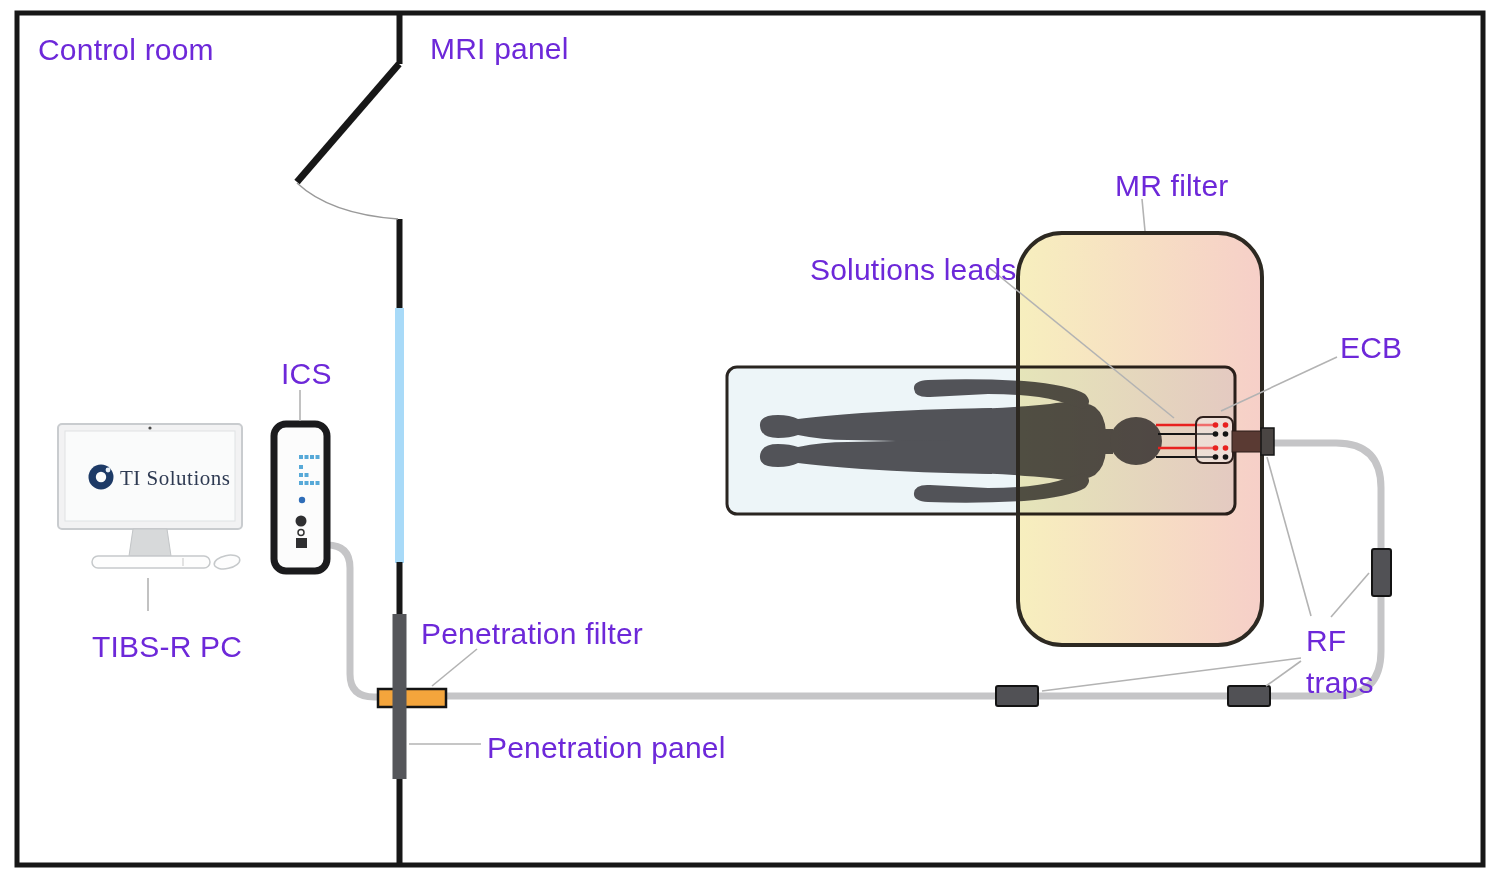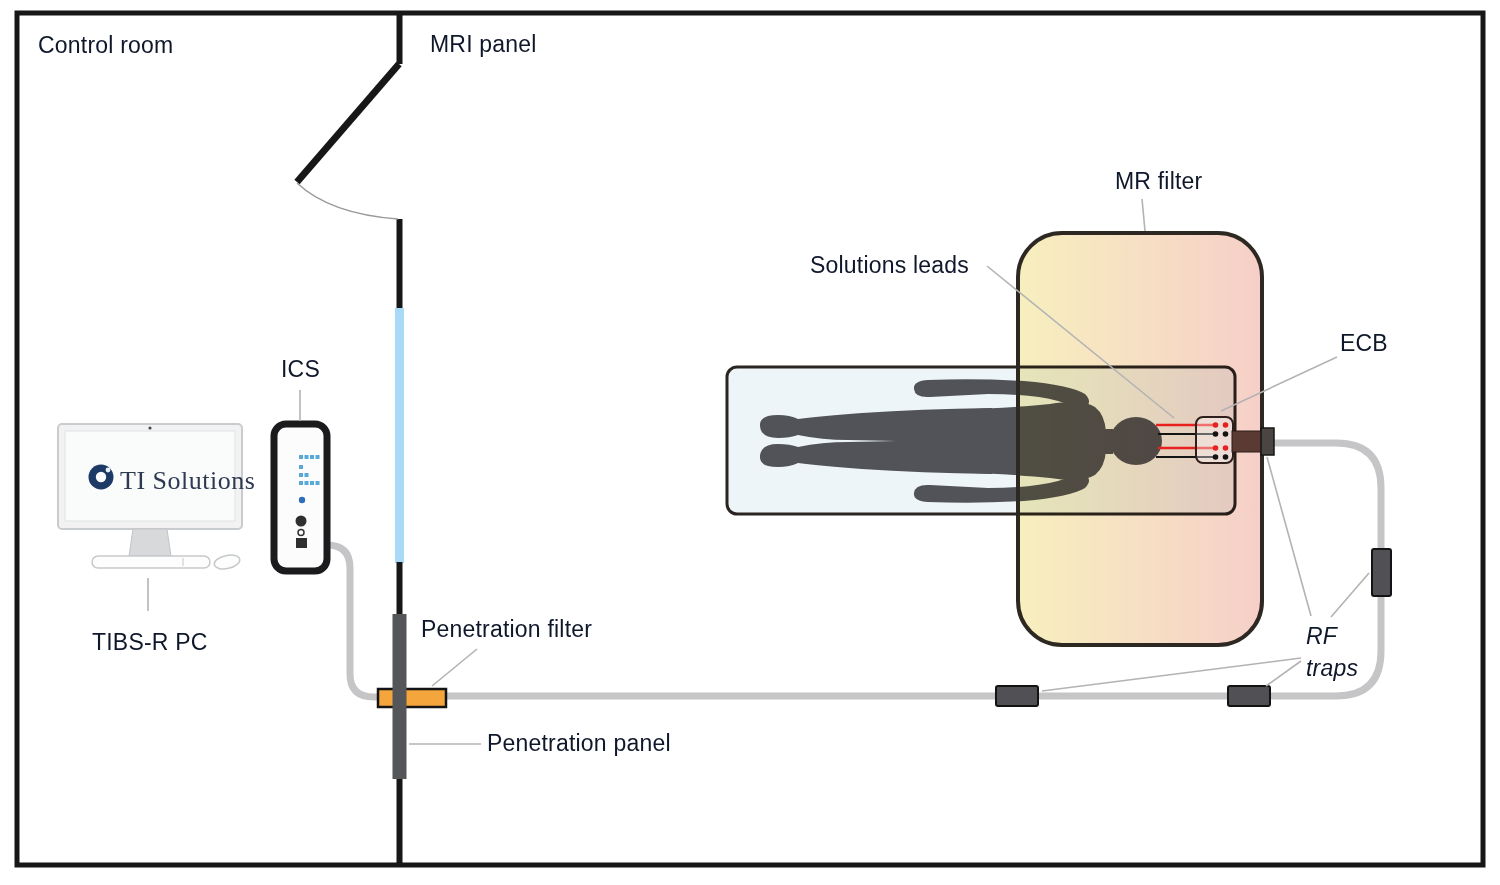--- a/index.html
+++ b/index.html
@@ -1,23 +1,23 @@
 <!DOCTYPE html>
 <html><head>
 <meta charset="utf-8">
 <style>
   html,body{margin:0;padding:0;background:#ffffff;}
   .stage{position:relative;width:1500px;height:885px;background:#ffffff;overflow:hidden;
          font-family:"Liberation Sans", sans-serif;}
   .stage svg{position:absolute;left:0;top:0;isolation:isolate;}
-  .lbl{position:absolute;font-size:23px;line-height:1.2;color:#0f172a;white-space:nowrap;
+  .lbl{position:absolute;font-size:30px;line-height:1.2;color:#6d28d9;white-space:nowrap;
        letter-spacing:.2px;}
-  .lbl-rf{white-space:normal;width:64px;line-height:1.4;font-style:italic;}
+  .lbl-rf{white-space:normal;width:64px;line-height:1.4;}
   .logo-text{position:absolute;left:120px;top:466px;font-family:"Liberation Serif", serif;
-             font-size:26px;color:#2e3a52;letter-spacing:.5px;}
+             font-size:21px;color:#2e3a52;letter-spacing:.5px;}
 </style>
 </head>
 <body>
 
 <div class="stage">
 
 <svg width="1500" height="885" viewBox="0 0 1500 885">
   <defs>
     <linearGradient id="scanGrad" x1="0" y1="0" x2="1" y2="0">
       <stop offset="0" stop-color="#f7efbe"></stop>

